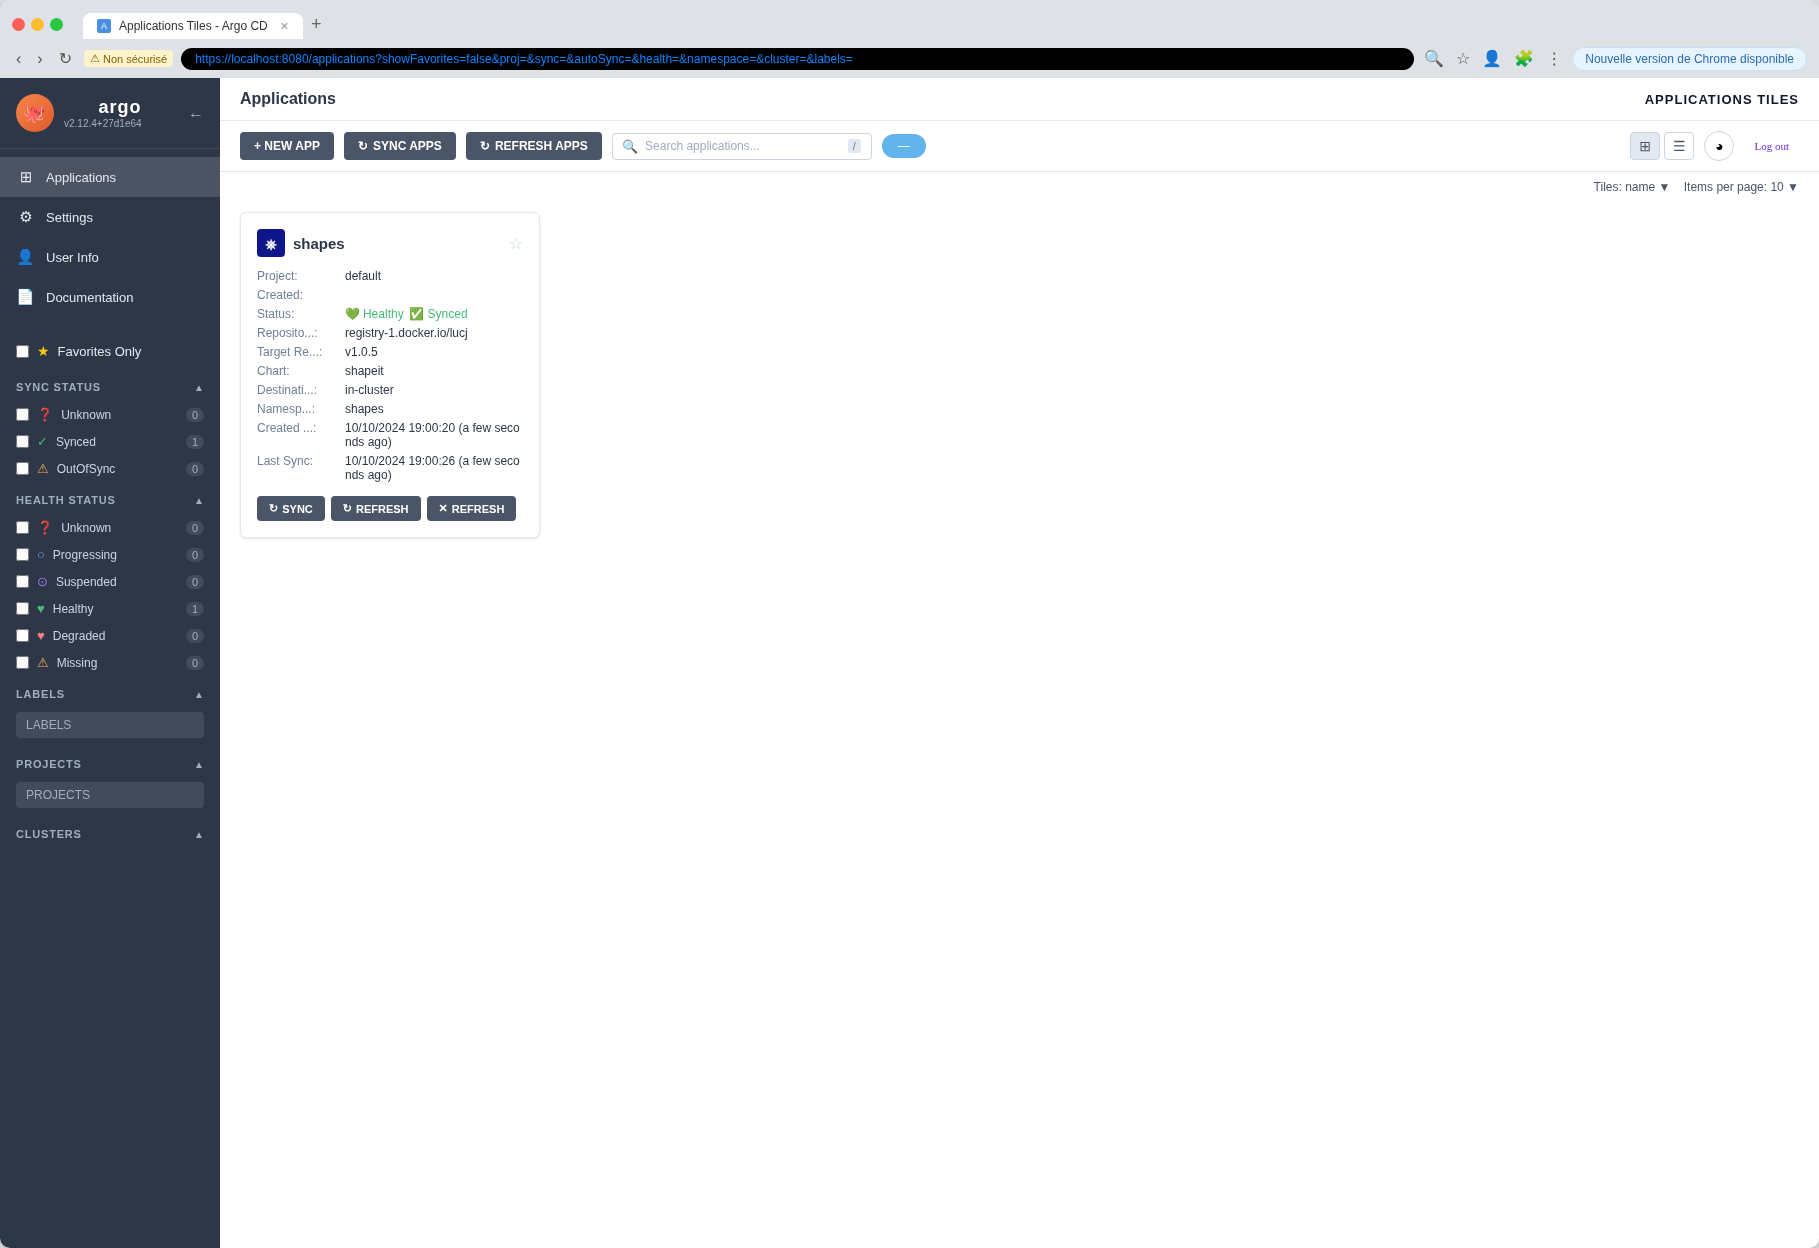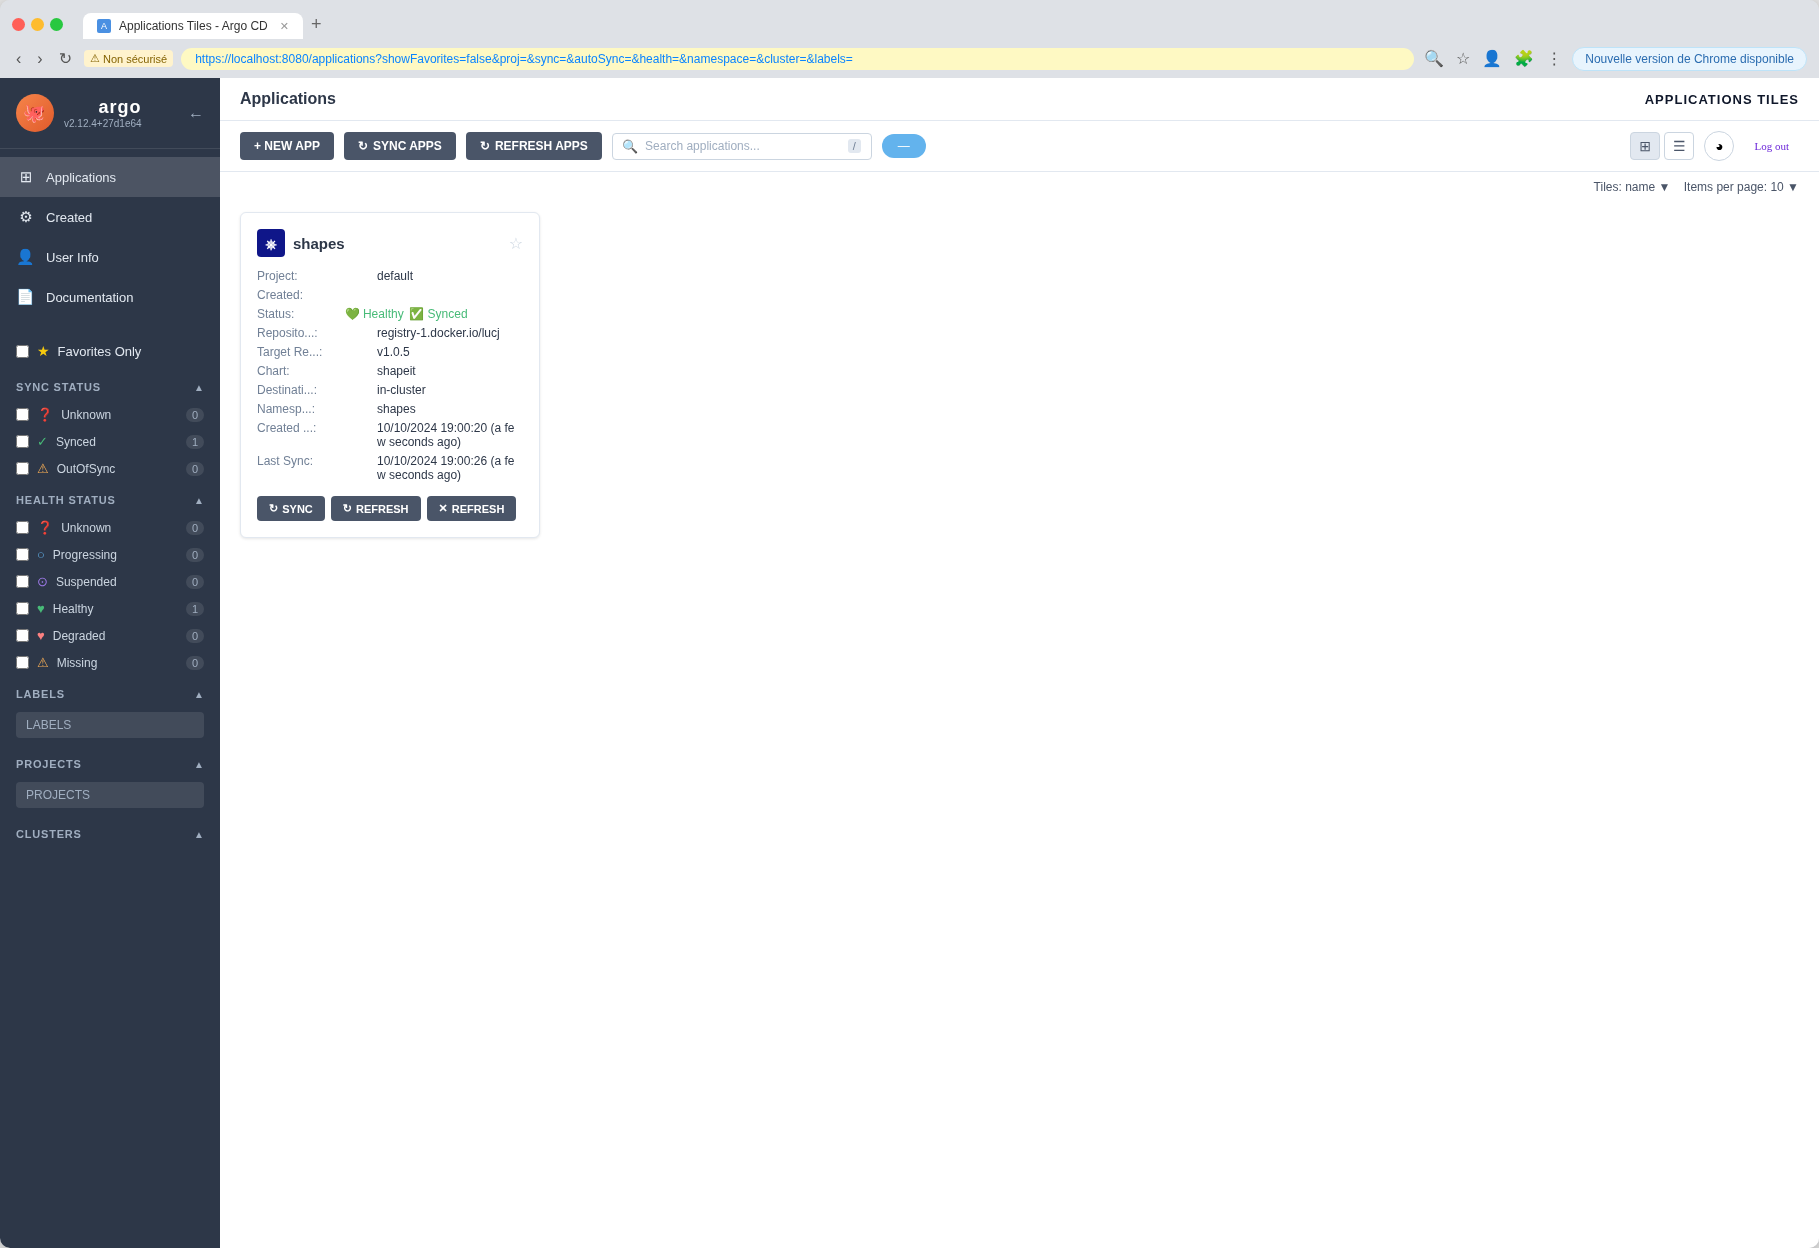--- a/index.html
+++ b/index.html
@@ -14,21 +14,21 @@
     .dot-yellow { background: #febc2e; }
     .dot-green { background: #28c840; }
     .browser-tab-bar { display: flex; align-items: flex-end; margin-left: 12px; flex: 1; }
     .browser-tab { background: #fff; border-radius: 8px 8px 0 0; padding: 6px 14px; display: flex; align-items: center; gap: 8px; font-size: 12px; color: #333; max-width: 220px; }
     .tab-favicon { width: 14px; height: 14px; background: #4a90e2; border-radius: 2px; font-size: 9px; display: flex; align-items: center; justify-content: center; color: white; }
     .tab-close { color: #999; cursor: pointer; font-size: 11px; margin-left: 4px; }
     .new-tab-btn { background: none; border: none; font-size: 18px; color: #666; cursor: pointer; padding: 4px 8px; }
     .browser-address-bar { background: #dee1e6; padding: 6px 12px; display: flex; align-items: center; gap: 8px; }
     .nav-btn { background: none; border: none; color: #555; cursor: pointer; font-size: 16px; padding: 4px; }
     .security-badge { background: #fff3cd; color: #856404; font-size: 11px; padding: 2px 6px; border-radius: 4px; display: flex; align-items: center; gap: 3px; }
-    .address-input { flex: 1; background: #fef9c3; border: none; border-radius: 20px; padding: 4px 14px; font-size: 12px; color: #0a84ff; }
+    .address-input { flex: 1; background: #000000; border: none; border-radius: 20px; padding: 4px 14px; font-size: 12px; color: #0a84ff; }
     .browser-actions { display: flex; gap: 8px; align-items: center; }
     .browser-action-btn { background: none; border: none; cursor: pointer; color: #555; font-size: 16px; padding: 2px; }
     .update-notice { background: #e8f4fd; border: 1px solid #bee3f8; border-radius: 20px; padding: 4px 12px; font-size: 12px; color: #2b6cb0; white-space: nowrap; }
 
     
     .app-container { display: flex; flex: 1; overflow: hidden; background: #fff; }
 
     
     .sidebar { width: 220px; background: #2d3748; color: #e2e8f0; display: flex; flex-direction: column; flex-shrink: 0; overflow-y: auto; }
     .sidebar-logo { padding: 16px; display: flex; align-items: center; gap: 10px; border-bottom: 1px solid rgba(255,255,255,0.1); }
@@ -94,21 +94,21 @@
     
     .app-card { background: #fff; border: 1px solid #e2e8f0; border-radius: 6px; width: 300px; padding: 16px; box-shadow: 0 1px 3px rgba(0,0,0,0.1); position: relative; }
     .app-card-header { display: flex; align-items: center; justify-content: space-between; margin-bottom: 12px; }
     .app-card-title { display: flex; align-items: center; gap: 8px; font-size: 15px; font-weight: 600; color: #2d3748; }
     .helm-icon { width: 28px; height: 28px; display: flex; align-items: center; justify-content: center; }
     .favorite-star { color: #cbd5e0; cursor: pointer; font-size: 16px; }
 
     .app-card-body { display: flex; flex-direction: column; gap: 5px; margin-bottom: 14px; }
     .app-field { display: flex; gap: 8px; font-size: 12px; }
     .field-label { color: #718096; min-width: 80px; flex-shrink: 0; }
-    .field-value { color: #2d3748; word-break: break-all; margin-left: 32px; }
+    .field-value { color: #2d3748; word-break: break-all; }
     .status-badges { display: flex; gap: 6px; align-items: center; }
     .badge-healthy { color: #48bb78; display: flex; align-items: center; gap: 3px; font-size: 12px; font-weight: 500; }
     .badge-synced { color: #48bb78; display: flex; align-items: center; gap: 3px; font-size: 12px; font-weight: 500; }
 
     .app-card-actions { display: flex; gap: 6px; }
     .btn-card-sync { background: #4a5568; color: #fff; border: none; border-radius: 4px; padding: 6px 12px; font-size: 11px; font-weight: 600; cursor: pointer; display: flex; align-items: center; gap: 4px; }
     .btn-card-refresh { background: #4a5568; color: #fff; border: none; border-radius: 4px; padding: 6px 12px; font-size: 11px; font-weight: 600; cursor: pointer; display: flex; align-items: center; gap: 4px; }
     .btn-card-delete { background: #4a5568; color: #fff; border: none; border-radius: 4px; padding: 6px 12px; font-size: 11px; font-weight: 600; cursor: pointer; display: flex; align-items: center; gap: 4px; }
 
     .main-inner { display: flex; flex-direction: column; flex: 1; overflow: hidden; }
@@ -170,21 +170,21 @@
         <span class="logo-back">←</span>
       </div>
 
       <div class="sidebar-nav">
         <div class="sidebar-nav-item active">
           <span class="nav-icon">⊞</span>
           <span>Applications</span>
         </div>
         <div class="sidebar-nav-item">
           <span class="nav-icon">⚙</span>
-          <span>Created</span>
+          <span>Settings</span>
         </div>
         <div class="sidebar-nav-item">
           <span class="nav-icon">👤</span>
           <span>User Info</span>
         </div>
         <div class="sidebar-nav-item">
           <span class="nav-icon">📄</span>
           <span>Documentation</span>
         </div>
       </div>

